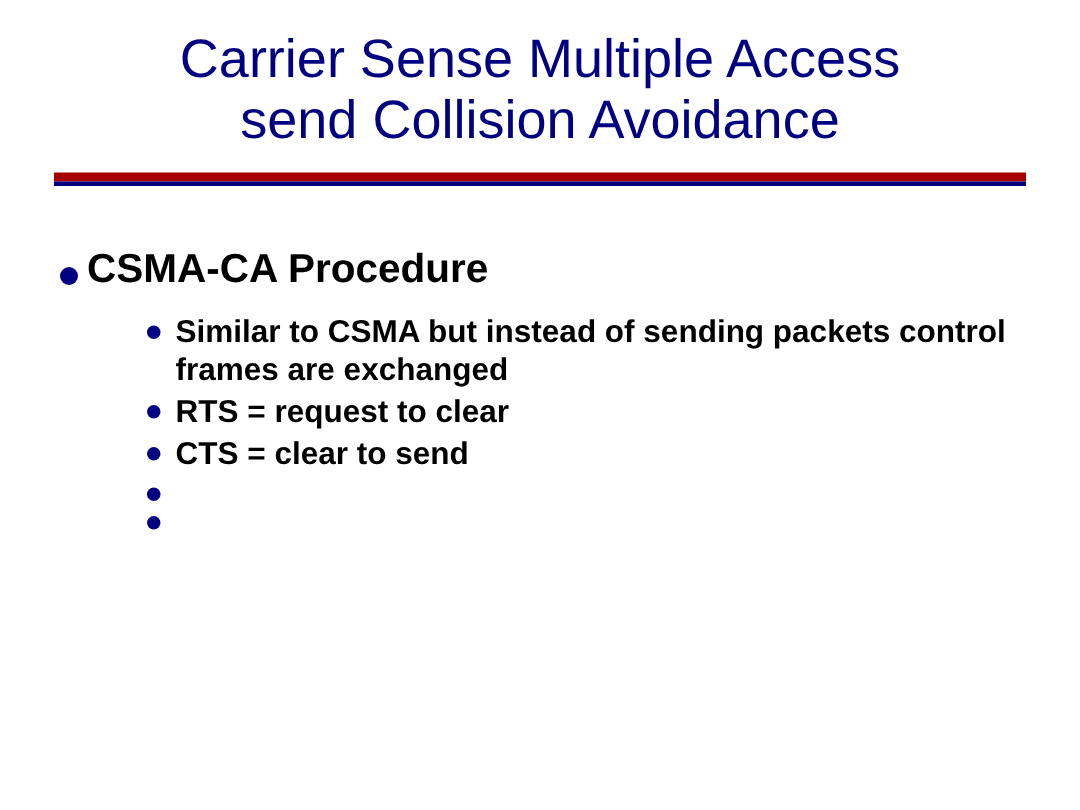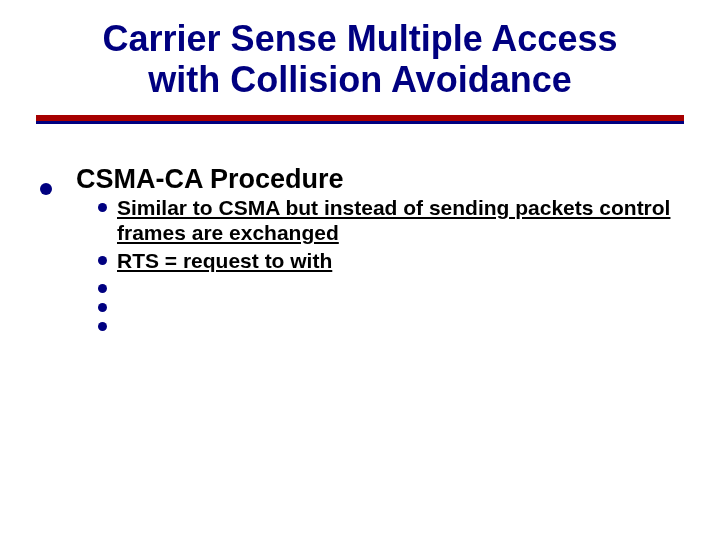--- a/index.html
+++ b/index.html
@@ -6,54 +6,54 @@
   html, body { width: 720px; height: 540px; background: #fff; font-family: Arial, Helvetica, sans-serif; }
   .slide {
     width: 720px;
     height: 540px;
     background: #fff;
     position: relative;
     padding: 18px 36px 36px 36px;
   }
   .title {
     color: #000080;
-    font-weight: bold;
+    font-weight: normal;
     font-size: 36px;
     line-height: 1.15;
     text-align: center;
     margin: 0 auto 14px auto;
   }
   .divider {
     width: 100%;
     height: 0;
     border-top: 6px solid #a70000;
     border-bottom: 3px solid #000080;
     margin-bottom: 40px;
   }
   .content {
     padding-left: 4px;
   }
   .level1 {
     display: flex;
-    align-items: flex-end;
-    gap: 24px;
+    align-items: center;
+    gap: 6px;
+    margin-bottom: 14px;
   }
   .dot-lg {
     width: 12px; height: 12px; border-radius: 50%;
     background: #000080;
     flex-shrink: 0;
     margin-top: 10px;
   }
   .level1-text {
     color: #000; font-weight: bold; font-size: 27px;
   }
   .sublist {
     list-style: none;
     padding-left: 58px;
-    text-decoration: underline;
   }
   .sublist li {
     display: flex;
     align-items: flex-start;
     gap: 10px;
     margin-bottom: 2px;
   }
   .dot-sm {
     width: 9px; height: 9px; border-radius: 50%;
     background: #000080;
@@ -65,43 +65,44 @@
     line-height: 1.22;
   }
 </style>
 </head>
 <body>
 
 <div class="slide">
 
   <div class="title">
     <span>Carrier Sense Multiple Access</span><br>
-    <span>with Collision Avoidance</span>
+    <span>send Collision Avoidance</span>
   </div>
 
   <div class="divider"></div>
 
   <div class="content">
 
     <div class="level1">
       <span class="dot-lg"></span>
       <span class="level1-text">CSMA-CA Procedure</span>
     </div>
 
     <ul class="sublist">
       <li>
         <span class="dot-sm"></span>
         <span class="level2-text">Similar to CSMA but instead of sending packets control frames are exchanged</span>
       </li>
       <li>
         <span class="dot-sm"></span>
-        <span class="level2-text">RTS = request to with</span>
+        <span class="level2-text">RTS = request to clear</span>
       </li>
       <li>
         <span class="dot-sm"></span>
+        <span class="level2-text">CTS = clear to send</span>
       </li>
       <li>
         <span class="dot-sm"></span>
       </li>
       <li>
         <span class="dot-sm"></span>
       </li>
     </ul>
 
   </div>

